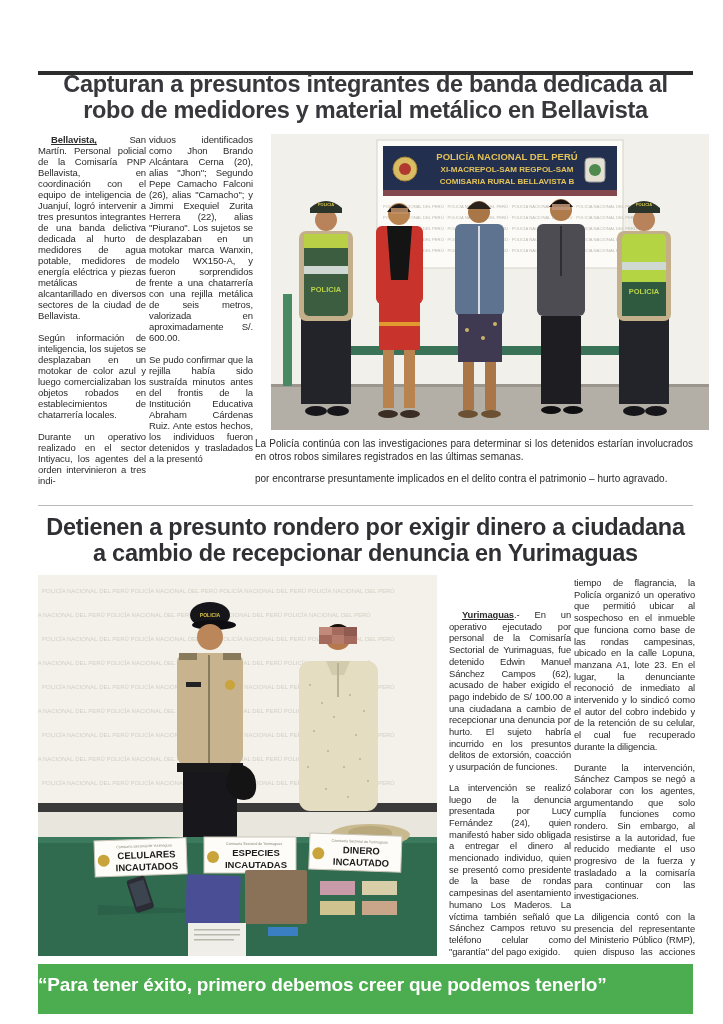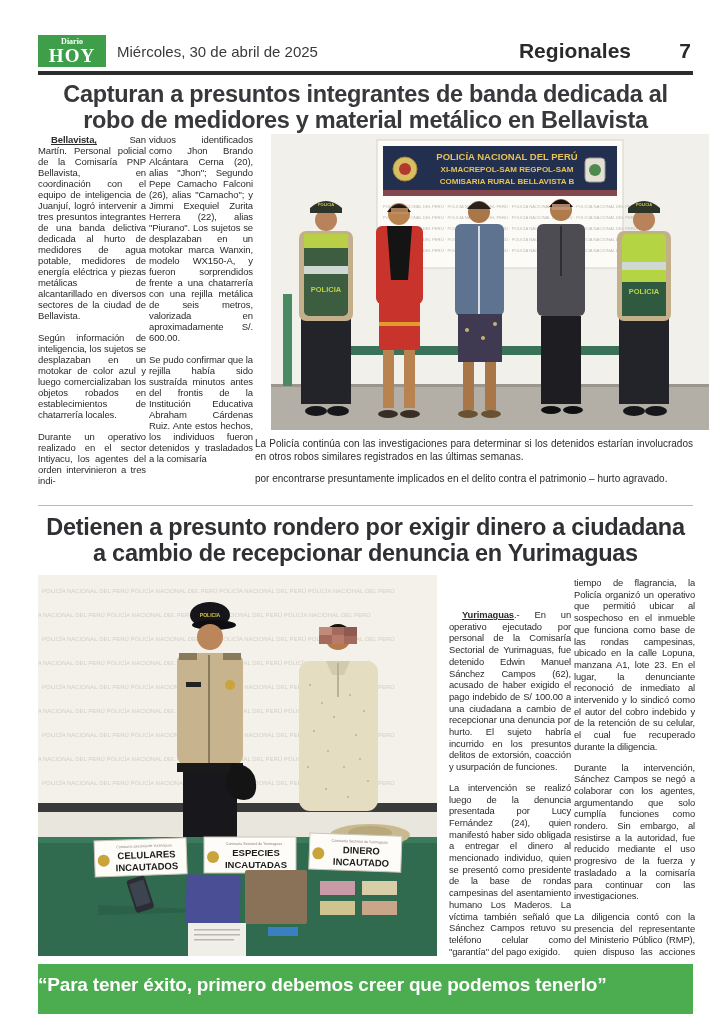--- a/index.html
+++ b/index.html
@@ -13,21 +13,21 @@
   .logo .logo-top { font-family:"Liberation Serif", serif; font-size:8px; font-weight:bold; color:#fff; line-height:10px; padding-top:2px; }
   .logo .logo-main { font-family:"Liberation Serif", serif; font-size:19px; font-weight:bold; color:#fff; line-height:18px; letter-spacing:1px; }
   .date { position:absolute; left:79px; top:9px; font-size:15px; color:#3a3a3a; }
   .section { position:absolute; right:62px; top:5px; font-size:21px; font-weight:bold; color:#2a2a2a; }
   .pageno { position:absolute; right:2px; top:5px; font-size:21px; font-weight:bold; color:#2a2a2a; }
   .header-rule { position:absolute; left:38px; right:30px; top:71px; height:4px; background:#2d2d2d; }
 
   
   .headline { position:absolute; left:38px; right:30px; text-align:center; font-weight:bold;
     font-size:23.5px; line-height:26px; letter-spacing:-0.3px; color:#37373c; }
-  .headline.h1 { top:81px; }
+  .headline.h1 { top:71px; }
   .headline.h2 { top:514px; color:#303034; }
   .article-divider { position:absolute; left:38px; right:30px; top:505px; height:1px; background:#b9b9b9; }
 
   
   .col { position:absolute; overflow:hidden; }
   .col p { text-align:justify; margin:0 0 11px 0; color:#2b2b2b; }
   .a1col p { font-size:9.5px; line-height:11px; letter-spacing:-0.1px; }
   .a2col p { font-size:9.4px; line-height:11.7px; letter-spacing:-0.12px; margin-bottom:9px; }
   .a1-col1 { left:38px;  top:134px; width:108px; height:368px; }
   .a1-col2 { left:149px; top:134px; width:104px; height:368px; }
@@ -47,42 +47,33 @@
   .footer {
     position:absolute; left:38px; right:30px; top:964px; height:50px; background:#4bad4f; z-index:5;
     color:#ffffff; font-weight:bold; font-size:19px; line-height:42px; letter-spacing:-0.2px;
   }
 </style>
 </head>
 <body>
 
 <div class="page">
 
-  <div class="header">
-    <div class="logo">
-      <div class="logo-top">Diario</div>
-      <div class="logo-main">HOY</div>
-    </div>
-    <div class="date">Miércoles, 30 de abril de 2025</div>
-    <div class="section">Regionales</div>
-    <div class="pageno">7</div>
-  </div>
   <div class="header-rule"></div>
 
   <div class="headline h1">Capturan a presuntos integrantes de banda dedicada al robo de medidores y material metálico en Bellavista</div>
 
   <div class="col a1col a1-col1">
     <p class="indent"><span class="lead">Bellavista,</span><span> San Martín. Personal policial de la Comisaría PNP Bellavista, en coordinación con el equipo de inteligencia de Juanjuí, logró intervenir a tres presuntos integrantes de una banda delictiva dedicada al hurto de medidores de agua potable, medidores de energía eléctrica y piezas metálicas de alcantarillado en diversos sectores de la ciudad de Bellavista.</span></p>
     <p>Según información de inteligencia, los sujetos se desplazaban en un motokar de color azul y luego comercializaban los objetos robados en establecimientos de chatarrería locales.</p>
     <p>Durante un operativo realizado en el sector Intiyacu, los agentes del orden intervinieron a tres indi-</p>
   </div>
 
   <div class="col a1col a1-col2">
     <p>viduos identificados como Jhon Brando Alcántara Cerna (20), alias "Jhon"; Segundo Pepe Camacho Falconi (26), alias "Camacho"; y Jimmi Exequiel Zurita Herrera (22), alias "Piurano". Los sujetos se desplazaban en un motokar marca Wanxin, modelo WX150-A, y fueron sorprendidos frente a una chatarrería con una rejilla metálica de seis metros, valorizada en aproximadamente S/. 600.00.</p>
-    <p>Se pudo confirmar que la rejilla había sido sustraída minutos antes del frontis de la Institución Educativa Abraham Cárdenas Ruiz. Ante estos hechos, los individuos fueron detenidos y trasladados a la comisaría</p>
+    <p>Se pudo confirmar que la rejilla había sido sustraída minutos antes del frontis de la Institución Educativa Abraham Cárdenas Ruiz. Ante estos hechos, los individuos fueron detenidos y trasladados a la presentó</p>
   </div>
 
   <div class="photo1">
     <svg width="438" height="296" viewBox="0 0 438 296" xmlns="http://www.w3.org/2000/svg">
 
       <rect x="0" y="0" width="438" height="296" fill="#f2f0ea"></rect>
       <rect x="0" y="252" width="438" height="44" fill="#b3afa6"></rect>
       <rect x="0" y="250" width="438" height="3" fill="#9a968d"></rect>
       <rect x="12" y="160" width="9" height="92" fill="#4a8a63"></rect>
       <rect x="55" y="212" width="335" height="9" fill="#3a7257"></rect>

